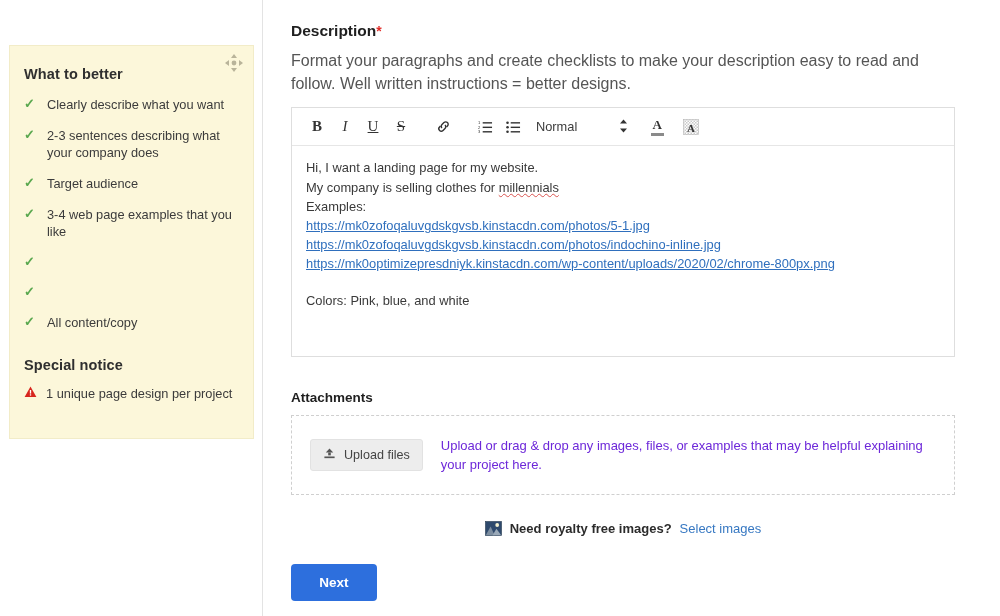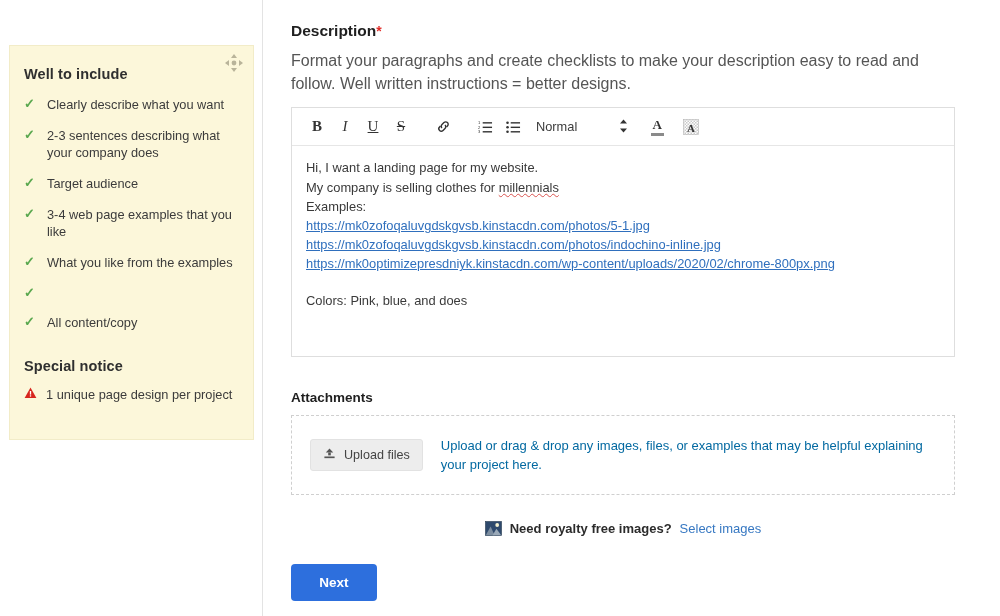--- a/index.html
+++ b/index.html
@@ -140,21 +140,21 @@
   }
   .upload-btn {
     flex: 0 0 auto;
     background: #ededed; border: 1px solid #e2e2e2;
     border-radius: 3px;
     height: 32px; padding: 0 12px;
     display: flex; align-items: center; gap: 8px;
     font-size: 12.6px; color: #444; cursor: pointer;
   }
   .dz-text {
-    margin-left: 18px; font-size: 13px; color: #0369a1; line-height: 1.5;
+    margin-left: 18px; font-size: 13px; color: #6d28d9; line-height: 1.5;
   }
 
   
   .royalty {
     margin-top: 26px; width: 664px;
     display: flex; align-items: center; justify-content: center;
     gap: 8px; font-size: 13px; color: #2b2b2b;
   }
   .royalty .r-label { font-weight: bold; }
   .royalty .r-link { color: #3778c2; cursor: pointer; }
@@ -183,42 +183,41 @@
         <g fill="#b9b49a">
           <polygon points="9,0 12,4 6,4"></polygon>
           <polygon points="9,18 12,14 6,14"></polygon>
           <polygon points="0,9 4,6 4,12"></polygon>
           <polygon points="18,9 14,6 14,12"></polygon>
           <circle cx="9" cy="9" r="2.4"></circle>
         </g>
       </svg>
     </span>
 
-    <h3>Well to include</h3>
+    <h3>What to better</h3>
 
     <ul class="chk-list">
       <li>
         <span class="ico">✓</span>
         <span class="txt">Clearly describe what you want</span>
       </li>
       <li>
         <span class="ico">✓</span>
         <span class="txt">2-3 sentences describing what your company does</span>
       </li>
       <li>
         <span class="ico">✓</span>
         <span class="txt">Target audience</span>
       </li>
       <li>
         <span class="ico">✓</span>
         <span class="txt">3-4 web page examples that you like</span>
       </li>
       <li>
         <span class="ico">✓</span>
-        <span class="txt">What you like from the examples</span>
       </li>
       <li>
         <span class="ico">✓</span>
       </li>
       <li>
         <span class="ico">✓</span>
         <span class="txt">All content/copy</span>
       </li>
     </ul>
 
@@ -325,21 +324,21 @@
       </div>
 
       <div class="editor-body">
         <p>Hi, I want a landing page for my website.</p>
         <p><span>My company is selling clothes for </span><span class="spell">millennials</span></p>
         <p>Examples:</p>
         <p class="link-line"><a class="spell">https://mk0zofoqaluvgdskgvsb.kinstacdn.com/photos/5-1.jpg</a></p>
         <p class="link-line"><a class="spell">https://mk0zofoqaluvgdskgvsb.kinstacdn.com/photos/indochino-inline.jpg</a></p>
         <p class="link-line"><a class="spell">https://mk0optimizepresdniyk.kinstacdn.com/wp-content/uploads/2020/02/chrome-800px.png</a></p>
         <div class="blank-line"></div>
-        <p>Colors: Pink, blue, and does</p>
+        <p>Colors: Pink, blue, and white</p>
       </div>
     </div>
 
     
     <div class="att-title">Attachments</div>
 
     <div class="dropzone">
       <button class="upload-btn">
         <span>
           <svg width="13" height="13" viewBox="0 0 14 14" aria-hidden="true">

